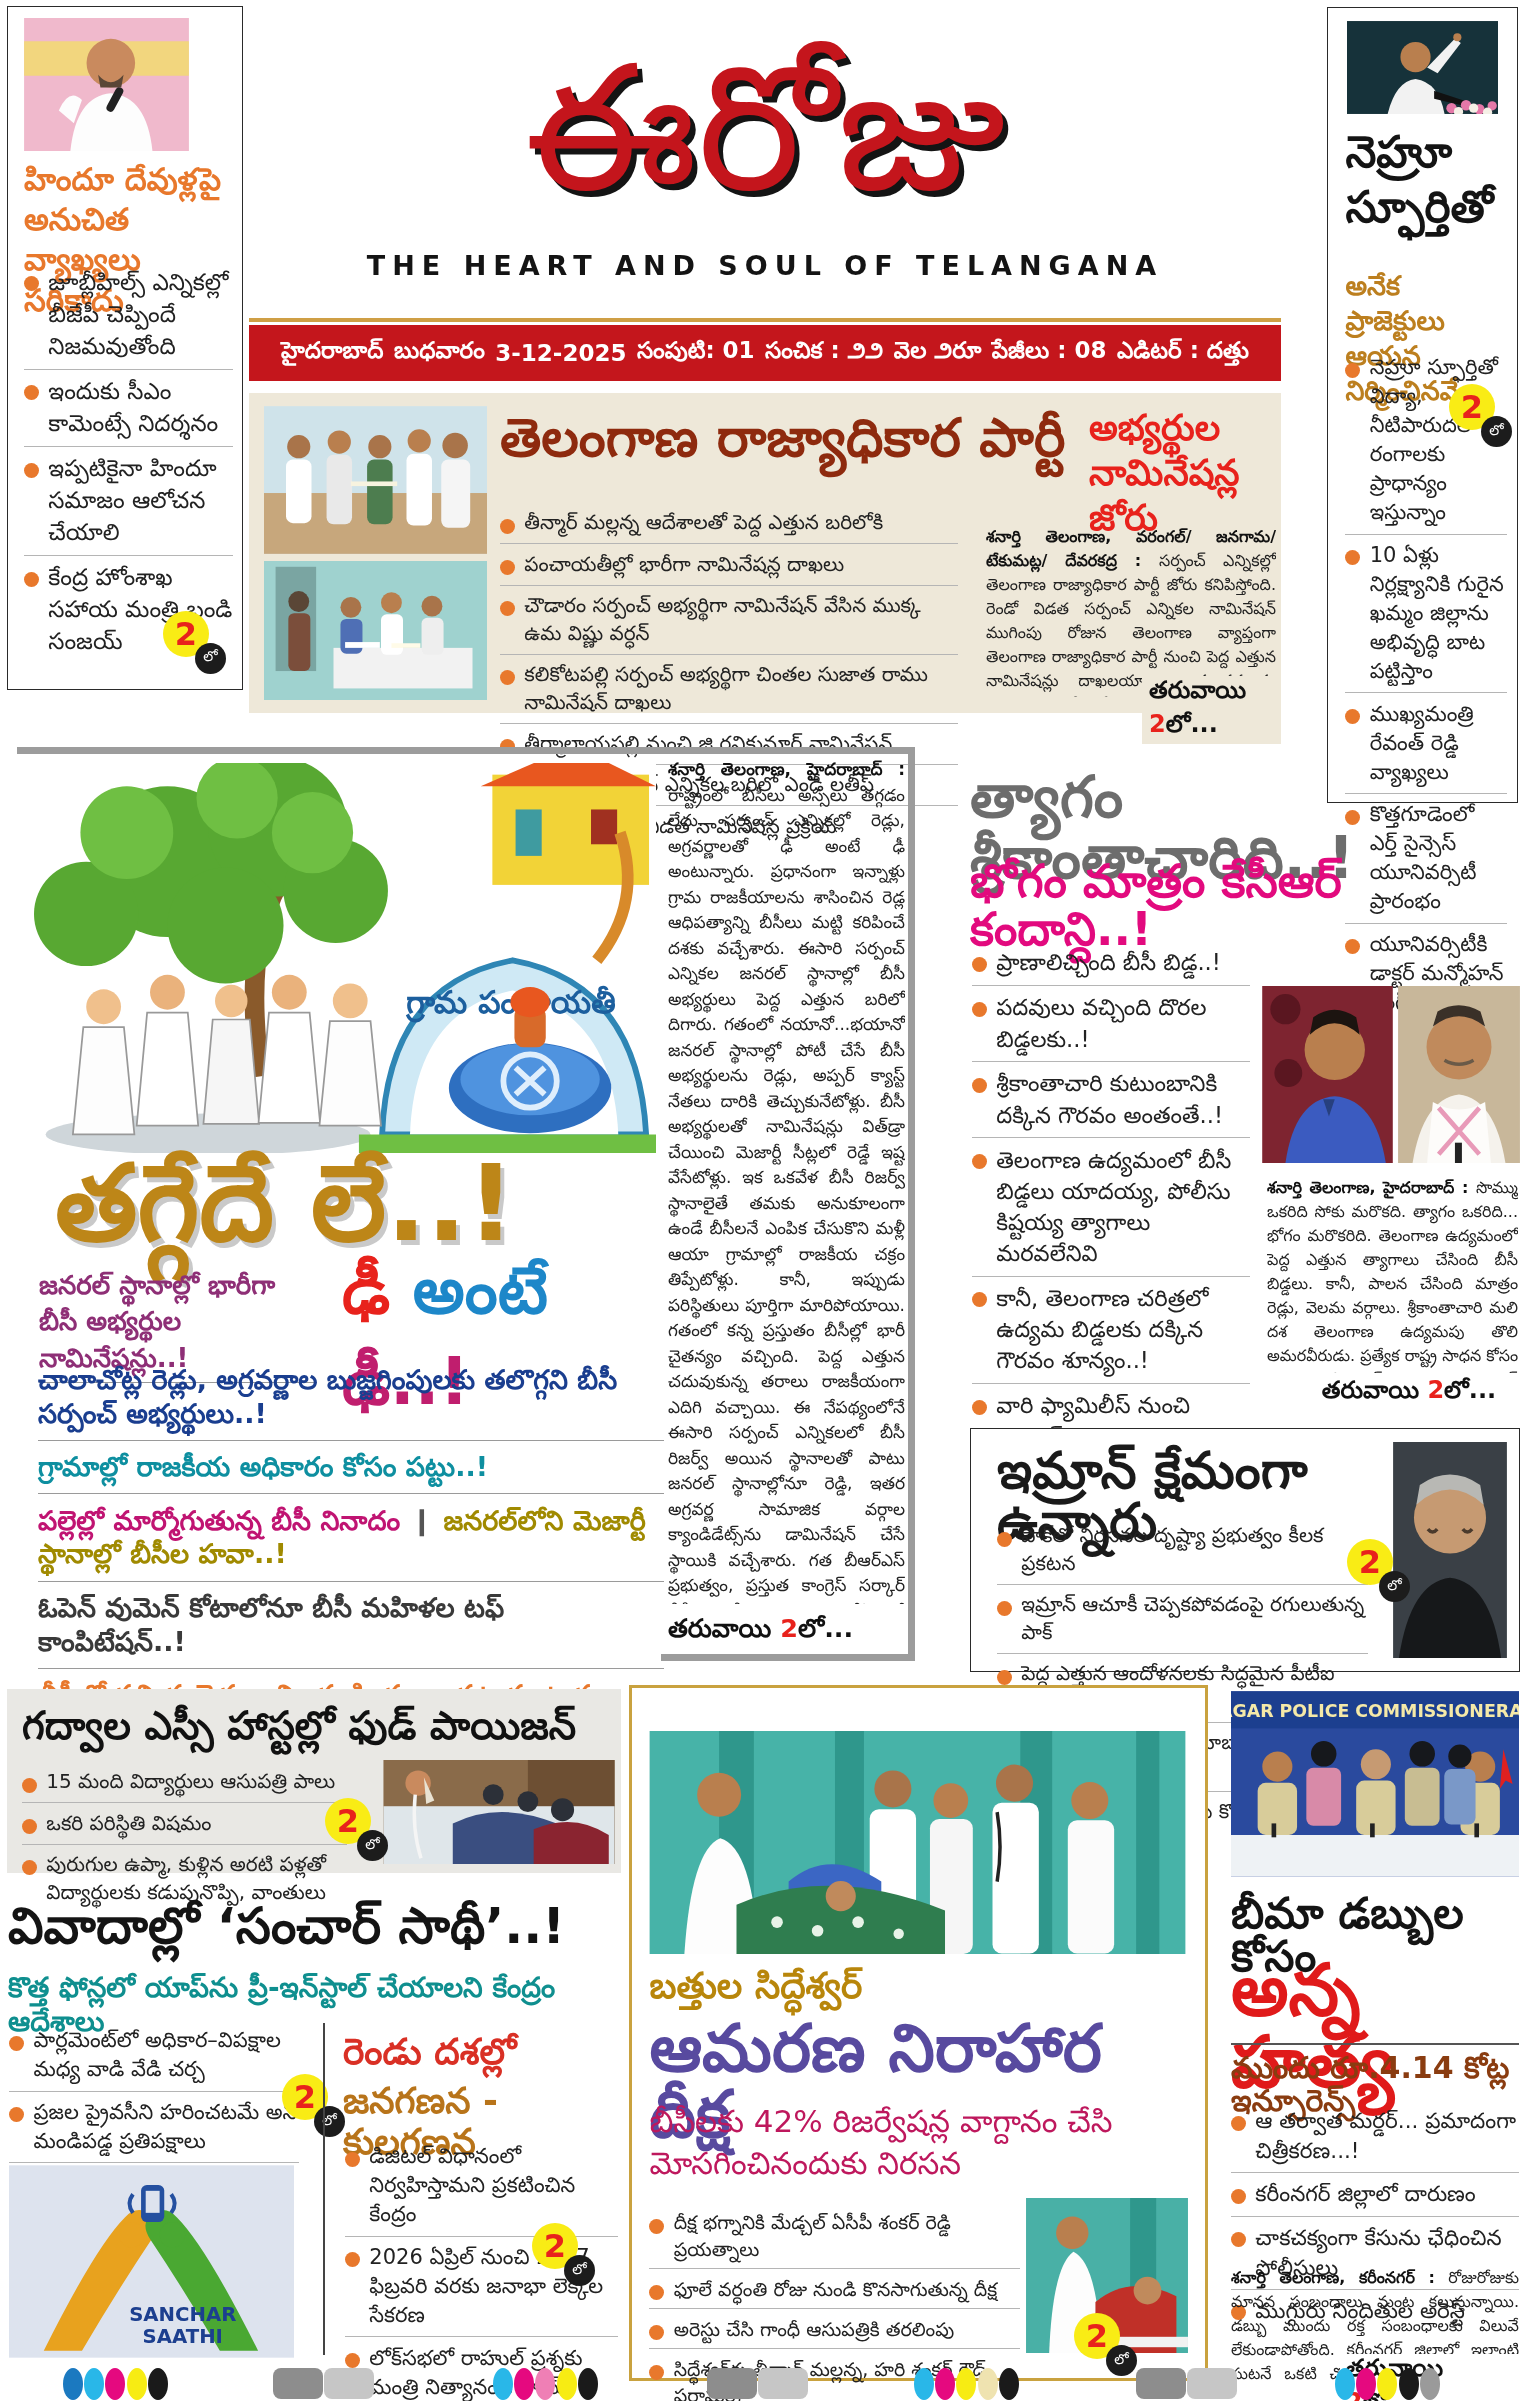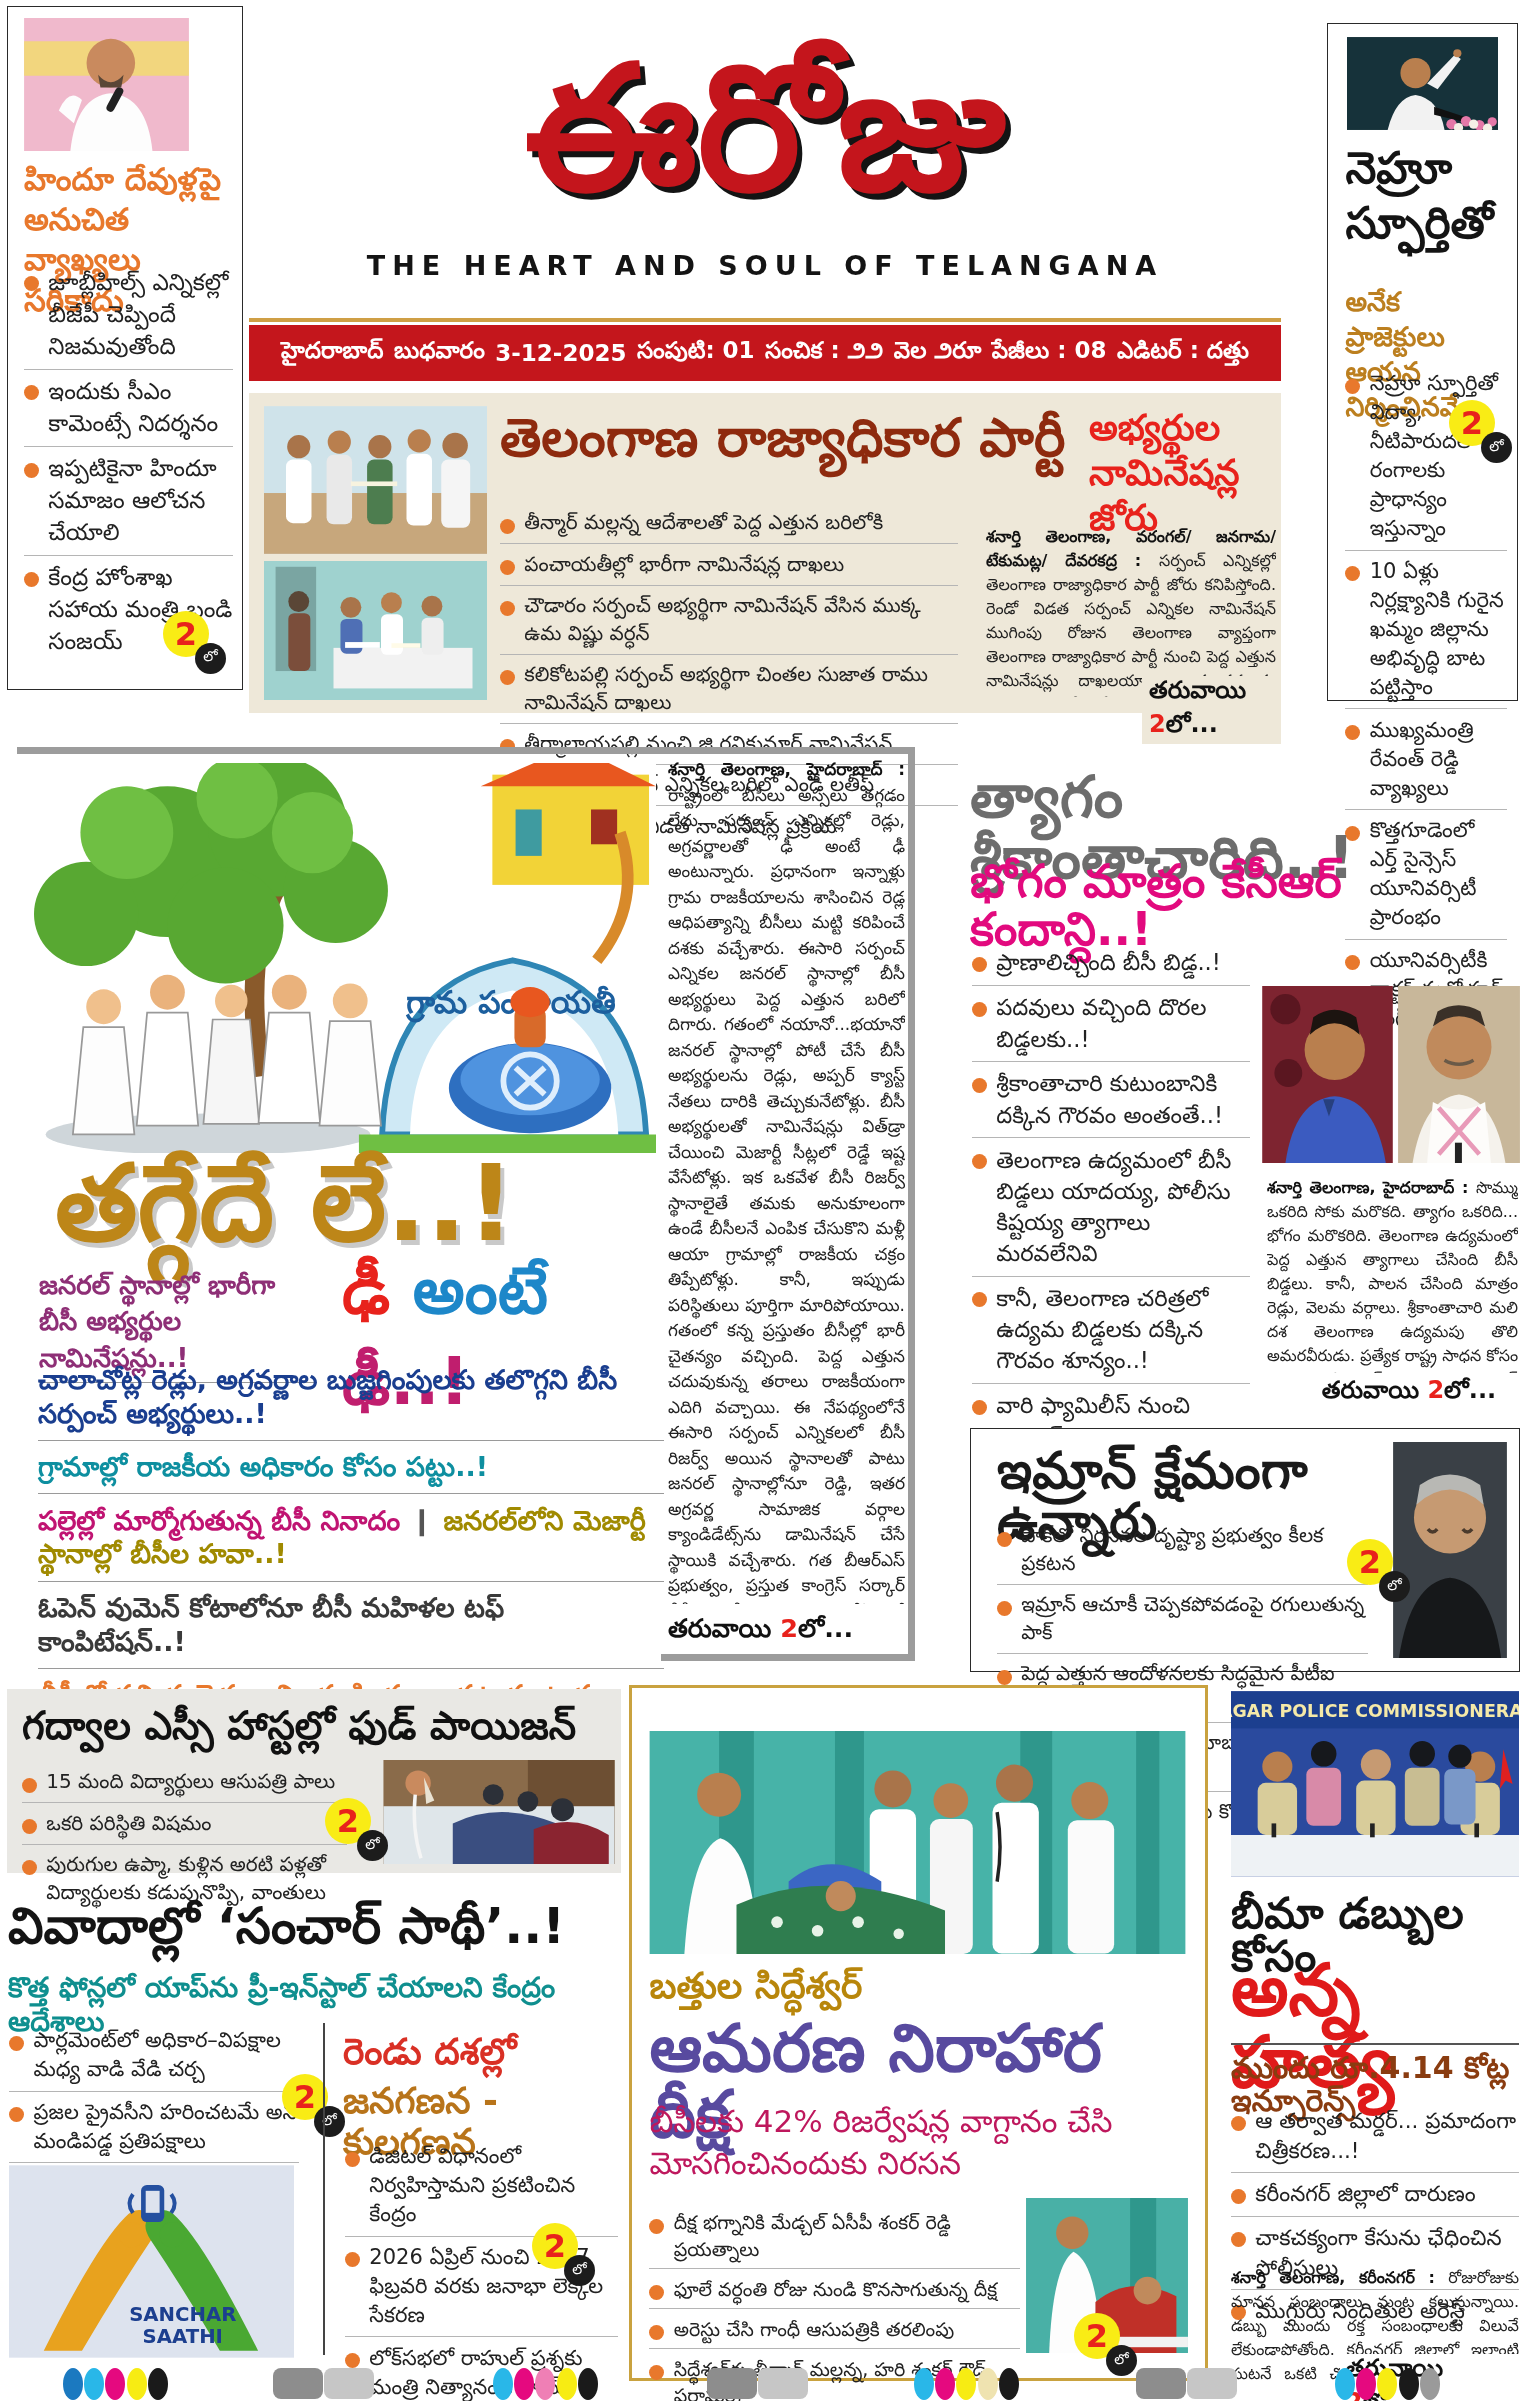--- a/index.html
+++ b/index.html
@@ -61,38 +61,38 @@
         <span class="btxt">కేంద్ర హోంశాఖ సహాయ మంత్రి బండి సంజయ్</span>
       </li>
     </ul>
   <div class="badge" style="left:155px;top:604px">
     <span class="b2">2</span>
     <span class="blo">లో</span>
   </div>
 </div>
 
 <div class="abs" style="left:249px;top:11.6px;width:1032px;height:313px;text-align:center">
-  <div style="font-size:174px;font-weight:700;color:#c4151c;line-height:1.35;text-shadow:5.2px 6.4px 0 #141414">ఈరోజు</div>
+  <div style="font-size:174px;font-weight:400;color:#c4151c;line-height:1.35;text-shadow:5.2px 6.4px 0 #141414">ఈరోజు</div>
   <div style="margin-top:3.5px;font-size:27px;font-weight:bold;color:#141414;letter-spacing:7px">THE HEART AND SOUL OF TELANGANA</div>
 </div>
 
 <div class="abs" style="left:249px;top:318px;width:1032px;height:3.5px;background:#cf9f45"></div>
 <div class="abs" style="left:249px;top:325px;width:1032px;height:56px;background:#c4161c;display:flex;align-items:center;
             justify-content:space-between;padding:0 32px;box-sizing:border-box;color:#fff;font-weight:bold;font-size:23px">
   <span>హైదరాబాద్</span>
   <span>బుధవారం</span>
   <span>3-12-2025</span>
   <span>సంపుటి: 01</span>
   <span>సంచిక : ౨౨</span>
   <span>వెల ౨రూ</span>
   <span>పేజీలు : 08</span>
   <span>ఎడిటర్ : దత్తు</span>
 </div>
 
-<div class="abs" style="left:1327px;top:23px;width:191px;height:678px;border:1.7px solid #2a2a2a;background:#fff;box-sizing:border-box">
+<div class="abs" style="left:1327px;top:7px;width:191px;height:796px;border:1.7px solid #2a2a2a;background:#fff;box-sizing:border-box">
   <svg class="abs" style="left:19px;top:12.8px" width="151" height="93" viewBox="0 0 260 160">
     <rect width="260" height="160" fill="#16323a"></rect>
     <circle cx="118" cy="62" r="26" fill="#b97f4e"></circle>
     <path d="M70 160 q14-56 48-60 q40 6 50 60z" fill="#f2f2f2"></path>
     <path d="M138 80 l48 -50 l10 8 l-40 52z" fill="#f2f2f2"></path>
     <circle cx="190" cy="28" r="7" fill="#b97f4e"></circle>
     <path d="M150 120 l60 20 l0 8 l-60 -14z" fill="#111"></path>
     <g fill="#e578a8">
         <circle cx="180" cy="150" r="9"></circle>
         <circle cx="205" cy="145" r="9"></circle>

